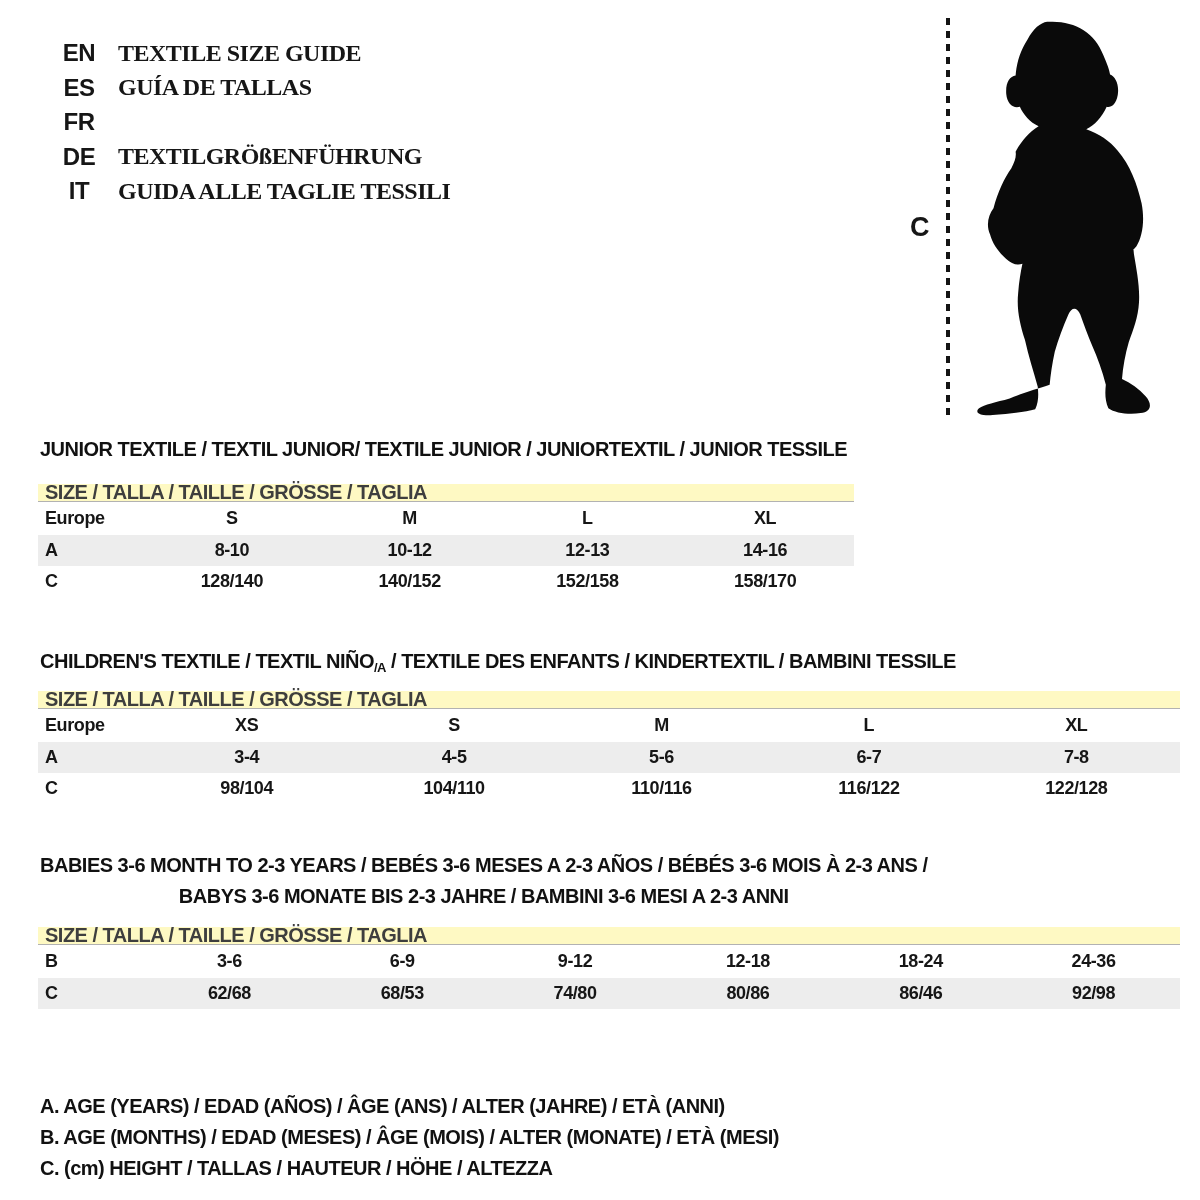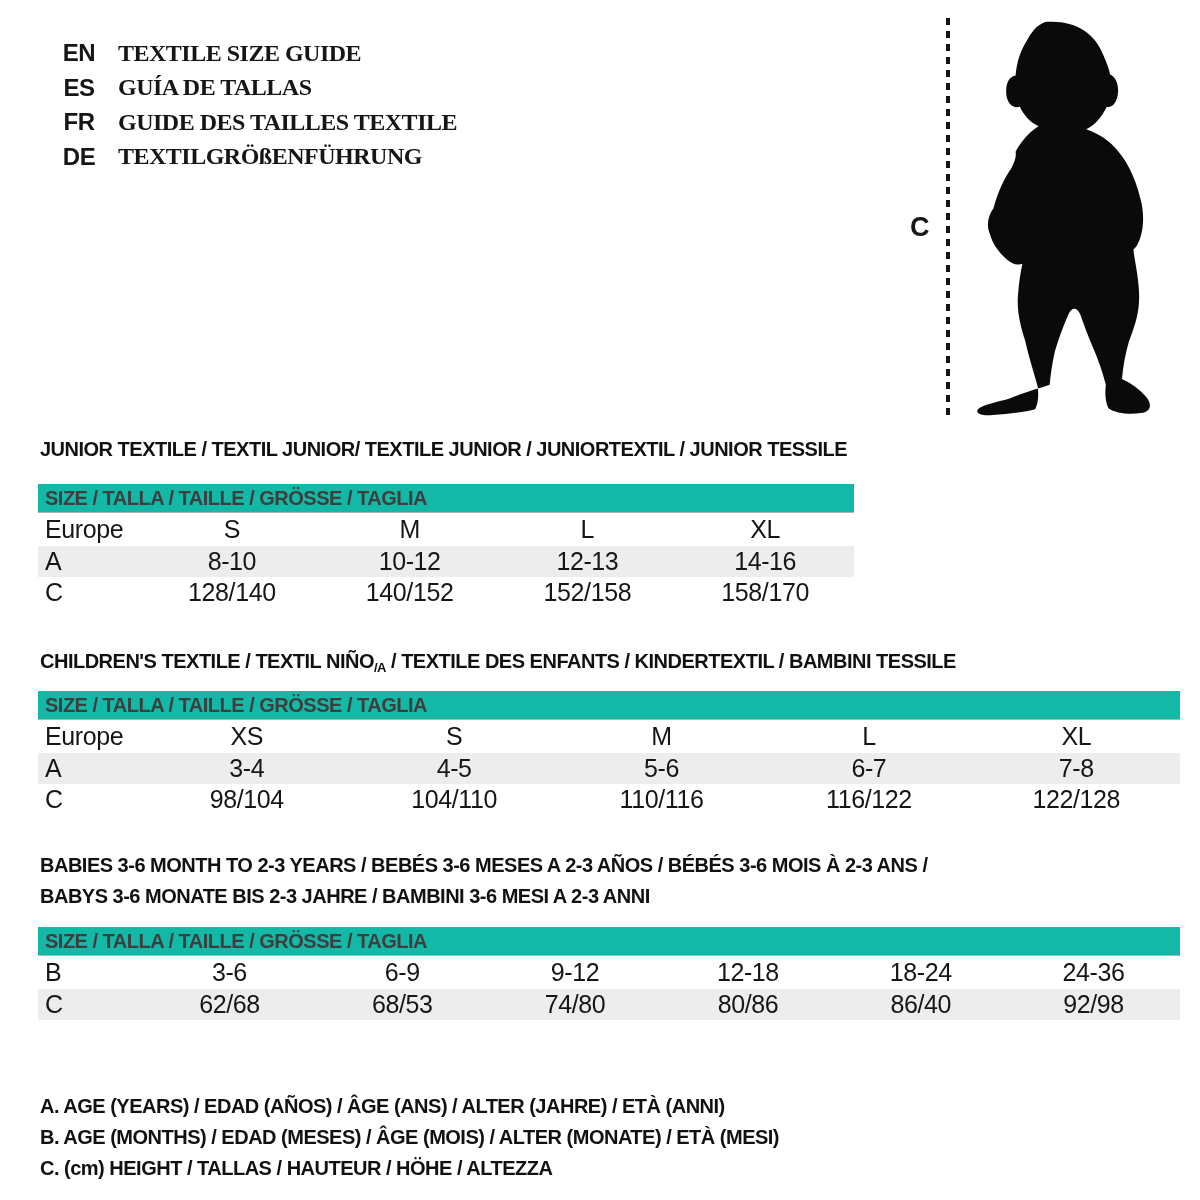--- a/index.html
+++ b/index.html
@@ -23,39 +23,39 @@
     background:repeating-linear-gradient(to bottom,#141414 0 7px,transparent 7px 13px);
   }
   .baby-svg{position:absolute;left:962px;top:16px;}
 
   
   .sec-heading{
     position:absolute;left:40px;margin:0;font-size:20px;font-weight:bold;
     letter-spacing:-0.5px;white-space:nowrap;color:#111;
   }
   .sec-heading .sub{font-size:13px;vertical-align:-4px;font-weight:bold;}
-  .two-line{line-height:31px;}
+  .two-line{line-height:31px;text-align:center;}
 
   
   .sg-table{position:absolute;left:38px;}
   .w-junior{width:816px;}
   .w-wide{width:1142px;}
   .size-bar{
-    height:29px;background:#14b8a6;color:#3e3e3e;display:flex;align-items:center;
+    height:18px;background:#fef9c3;color:#3e3e3e;display:flex;align-items:center;
     padding-left:7px;box-sizing:border-box;font-size:20px;font-weight:bold;
     letter-spacing:-0.5px;white-space:nowrap;border-bottom:1px solid #b2b2b2;
   }
   .trow{display:grid;align-items:center;}
   .cols-4{grid-template-columns:105px repeat(4,1fr);}
   .cols-5{grid-template-columns:105px repeat(5,1fr);}
   .cols-6{grid-template-columns:105px repeat(6,1fr);}
   .row-header{height:33px;}
   .row-data{height:31px;}
   .shaded{background:#ededed;}
-  .cell{font-size:25px;font-weight:normal;text-align:center;letter-spacing:-0.4px;}
+  .cell{font-size:18px;font-weight:bold;text-align:center;letter-spacing:-0.4px;}
   .cell.rlabel{text-align:left;padding-left:7px;}
 
   
   .legend-line{
     position:absolute;left:40px;font-size:20px;font-weight:bold;
     letter-spacing:-0.5px;white-space:nowrap;color:#111;
   }
 </style>
 </head>
 <body>
@@ -66,25 +66,28 @@
     <div class="lang-row">
       <span class="lang-code">EN</span>
       <span class="lang-label">TEXTILE SIZE GUIDE</span>
     </div>
     <div class="lang-row">
       <span class="lang-code">ES</span>
       <span class="lang-label">GUÍA DE TALLAS</span>
     </div>
     <div class="lang-row">
       <span class="lang-code">FR</span>
-      <span class="lang-label">GUIDE DES TAILLES TEXTILE</span>
     </div>
     <div class="lang-row">
       <span class="lang-code">DE</span>
       <span class="lang-label">TEXTILGRÖßENFÜHRUNG</span>
+    </div>
+    <div class="lang-row">
+      <span class="lang-code">IT</span>
+      <span class="lang-label">GUIDA ALLE TAGLIE TESSILI</span>
     </div>
   </div>
 
   <span class="measure-label">C</span>
   <div class="dashed-line"></div>
   <svg class="baby-svg" width="200" height="402" viewBox="0 0 235 412" preserveAspectRatio="none" aria-hidden="true">
     <path fill="#0a0a0a" d="
       M100,6
       C130,4 156,16 166,40 C171,50 173,55 174,60
       C180,62 185,70 183,81 C181,91 175,94 170,93
@@ -198,21 +201,21 @@
       <span class="cell">12-18</span>
       <span class="cell">18-24</span>
       <span class="cell">24-36</span>
     </div>
     <div class="trow cols-6 row-data shaded">
       <span class="cell rlabel">C</span>
       <span class="cell">62/68</span>
       <span class="cell">68/53</span>
       <span class="cell">74/80</span>
       <span class="cell">80/86</span>
-      <span class="cell">86/40</span>
+      <span class="cell">86/46</span>
       <span class="cell">92/98</span>
     </div>
   </div>
 
   <div class="legend-line" style="top:1095px;">A. AGE (YEARS) / EDAD (AÑOS) / ÂGE (ANS) / ALTER (JAHRE) / ETÀ (ANNI)</div>
   <div class="legend-line" style="top:1126px;">B. AGE (MONTHS) / EDAD (MESES) / ÂGE (MOIS) / ALTER (MONATE) / ETÀ (MESI)</div>
   <div class="legend-line" style="top:1157px;">C. (cm) HEIGHT / TALLAS / HAUTEUR / HÖHE / ALTEZZA</div>
 
 </div>
 

